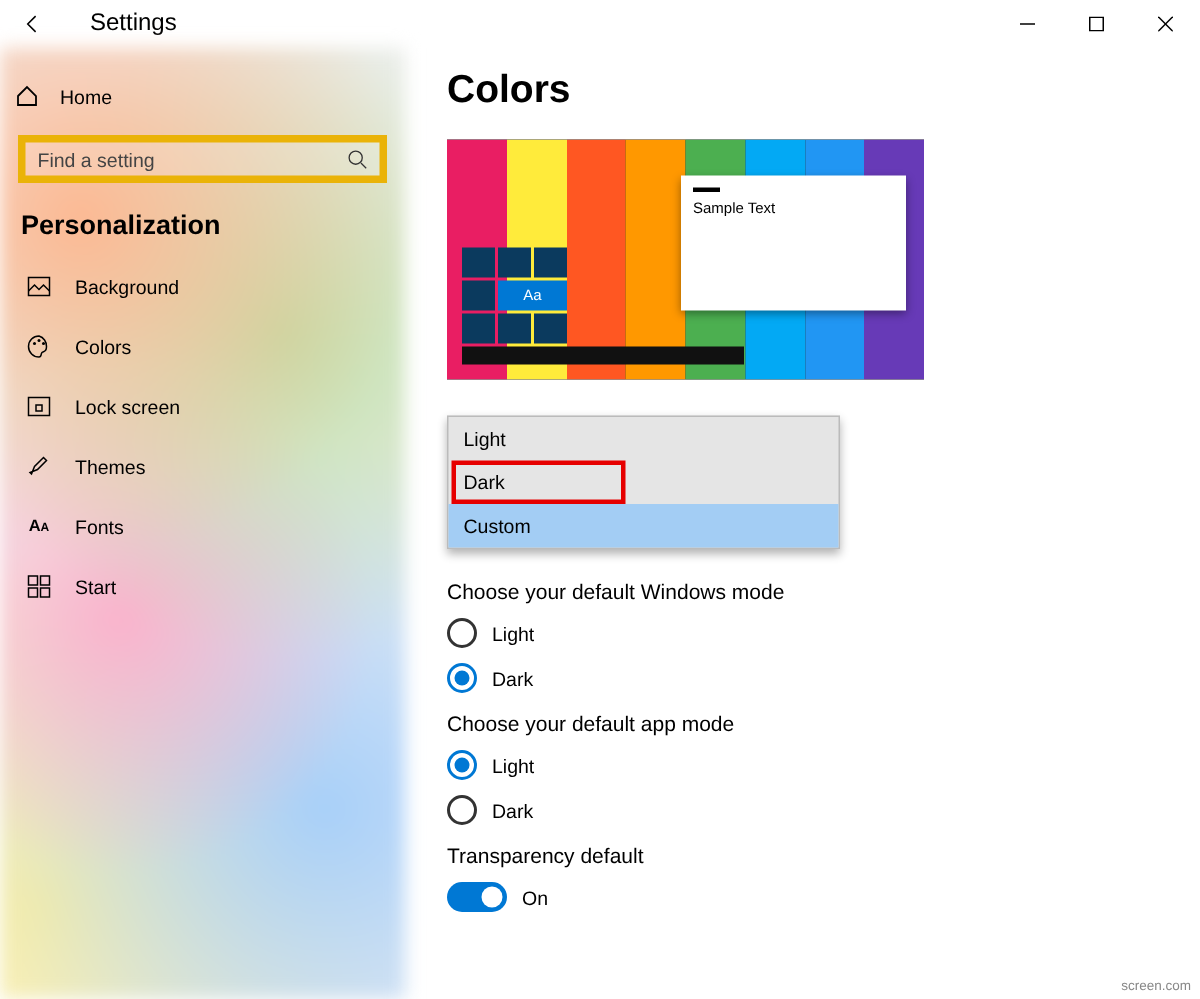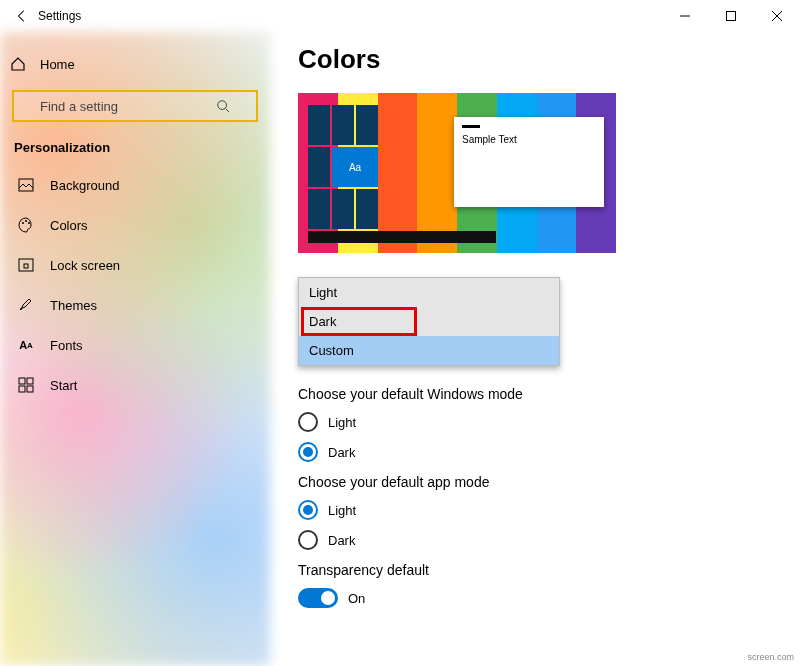--- a/index.html
+++ b/index.html
@@ -1,21 +1,21 @@
 <!DOCTYPE html>
 <html><head>
 <meta charset="utf-8">
 <style>
   * { box-sizing: border-box; margin: 0; padding: 0; font-family: "Segoe UI", sans-serif; }
   body { width: 800px; height: 666px; overflow: hidden; background: #fff; position: relative; }
 
   
   .titlebar { height: 32px; display: flex; align-items: center; padding-left: 8px; }
   .titlebar .back { width: 28px; height: 28px; display:flex; align-items:center; justify-content:center; }
-  .titlebar .title { font-size: 12px; margin-left: 2px; }
+  .titlebar .title { font-size: 16px; margin-left: 24px; }
   .winbtns { margin-left: auto; display: flex; }
   .winbtns div { width: 46px; height: 32px; display:flex; align-items:center; justify-content:center; font-size:12px; }
 
   .main { display: flex; height: calc(100% - 32px); }
 
   
   .sidebar { width: 270px; height: 100%; position: relative; }
   .sidebar-bg { position:absolute; inset:0;
     background:
       radial-gradient(circle at 20% 18%, rgba(255,180,140,0.9), transparent 40%),
@@ -23,42 +23,42 @@
       radial-gradient(circle at 30% 60%, rgba(255,170,200,0.85), transparent 40%),
       radial-gradient(circle at 80% 80%, rgba(150,200,255,0.8), transparent 45%),
       radial-gradient(circle at 10% 90%, rgba(255,240,150,0.85), transparent 40%),
       #eee;
     filter: blur(6px);
     z-index:0;
   }
   .sidebar-content { position: relative; z-index: 1; padding-top: 14px; }
   .home-row { display:flex; align-items:center; height:36px; padding-left:10px; font-size:13px; }
   .home-row svg { margin-right:14px; }
-  .search { margin: 8px 12px 0 12px; height: 32px; border:2px solid #eab308; background: rgba(255,255,255,0.15); display:flex; align-items:center; padding: 0 26px; }
+  .search { margin: 8px 12px 0 12px; height: 32px; border:5px solid #eab308; background: rgba(255,255,255,0.15); display:flex; align-items:center; padding: 0 8px; }
   .search input { flex:1; border:none; background:transparent; outline:none; font-size:13px; color:#222; }
   .search input::placeholder { color:#444; }
-  .section-title { font-weight:600; font-size:13px; padding: 18px 0 10px 14px; }
+  .section-title { font-weight:600; font-size:18px; padding: 18px 0 10px 14px; }
   .nav-item { display:flex; align-items:center; height:40px; padding-left:18px; font-size:13px; }
   .nav-item svg, .nav-item .ico { margin-right:16px; width:16px; height:16px; display:flex; align-items:center; justify-content:center; }
 
   
   .content { flex:1; padding: 12px 0 0 28px; overflow-y:auto; }
   .content h1 { font-size: 26px; font-weight: 600; margin-bottom: 18px; }
 
   
   .preview { width: 318px; height: 160px; position: relative; overflow:hidden; margin-bottom: 24px; background:#222;}
   .preview .stripes { position:absolute; inset:0; display:flex; }
   .preview .stripes div { flex:1; }
   .s1{background:#e91e63;} .s2{background:#ffeb3b;} .s3{background:#ff5722;} .s4{background:#ff9800;}
   .s5{background:#4caf50;} .s6{background:#03a9f4;} .s7{background:#2196f3;} .s8{background:#673ab7;}
   .preview .sampwin { position:absolute; top:24px; right:12px; width:150px; height:90px; background:#fff; box-shadow:0 2px 6px rgba(0,0,0,0.4); padding:8px; font-size:10px; }
   .preview .sampwin .bar { width:18px; height:3px; background:#000; margin-bottom:6px; }
   .preview .taskbar { position:absolute; left:10px; bottom:10px; width:140px; }
   .preview .tiles { display:grid; grid-template-columns: repeat(3, 22px); gap:2px; margin-bottom:2px; }
-  .preview .tiles div { height:40px; background:#0b3a5e; }
+  .preview .tiles div { height:20px; background:#0b3a5e; }
   .preview .tiles .aa { background:#0078d4; grid-column: span 2; font-size:10px; color:#fff; display:flex; align-items:center; justify-content:center; }
   .preview .tb { height:12px; background:#111; width:188px; }
 
   
   .dropdown { width: 262px; border:1px solid #bbb; background:#e5e5e5; box-shadow:0 3px 6px rgba(0,0,0,0.3); margin-bottom:20px; }
   .dropdown .opt { padding: 7px 10px; font-size:13px; }
   .dropdown .opt.dark { position:relative; }
   .dropdown .opt.dark::after { content:""; position:absolute; left:2px; top:0; right:142px; bottom:0; border:3px solid #e60000; }
   .dropdown .opt.sel { background:#a3cdf4; }
 

